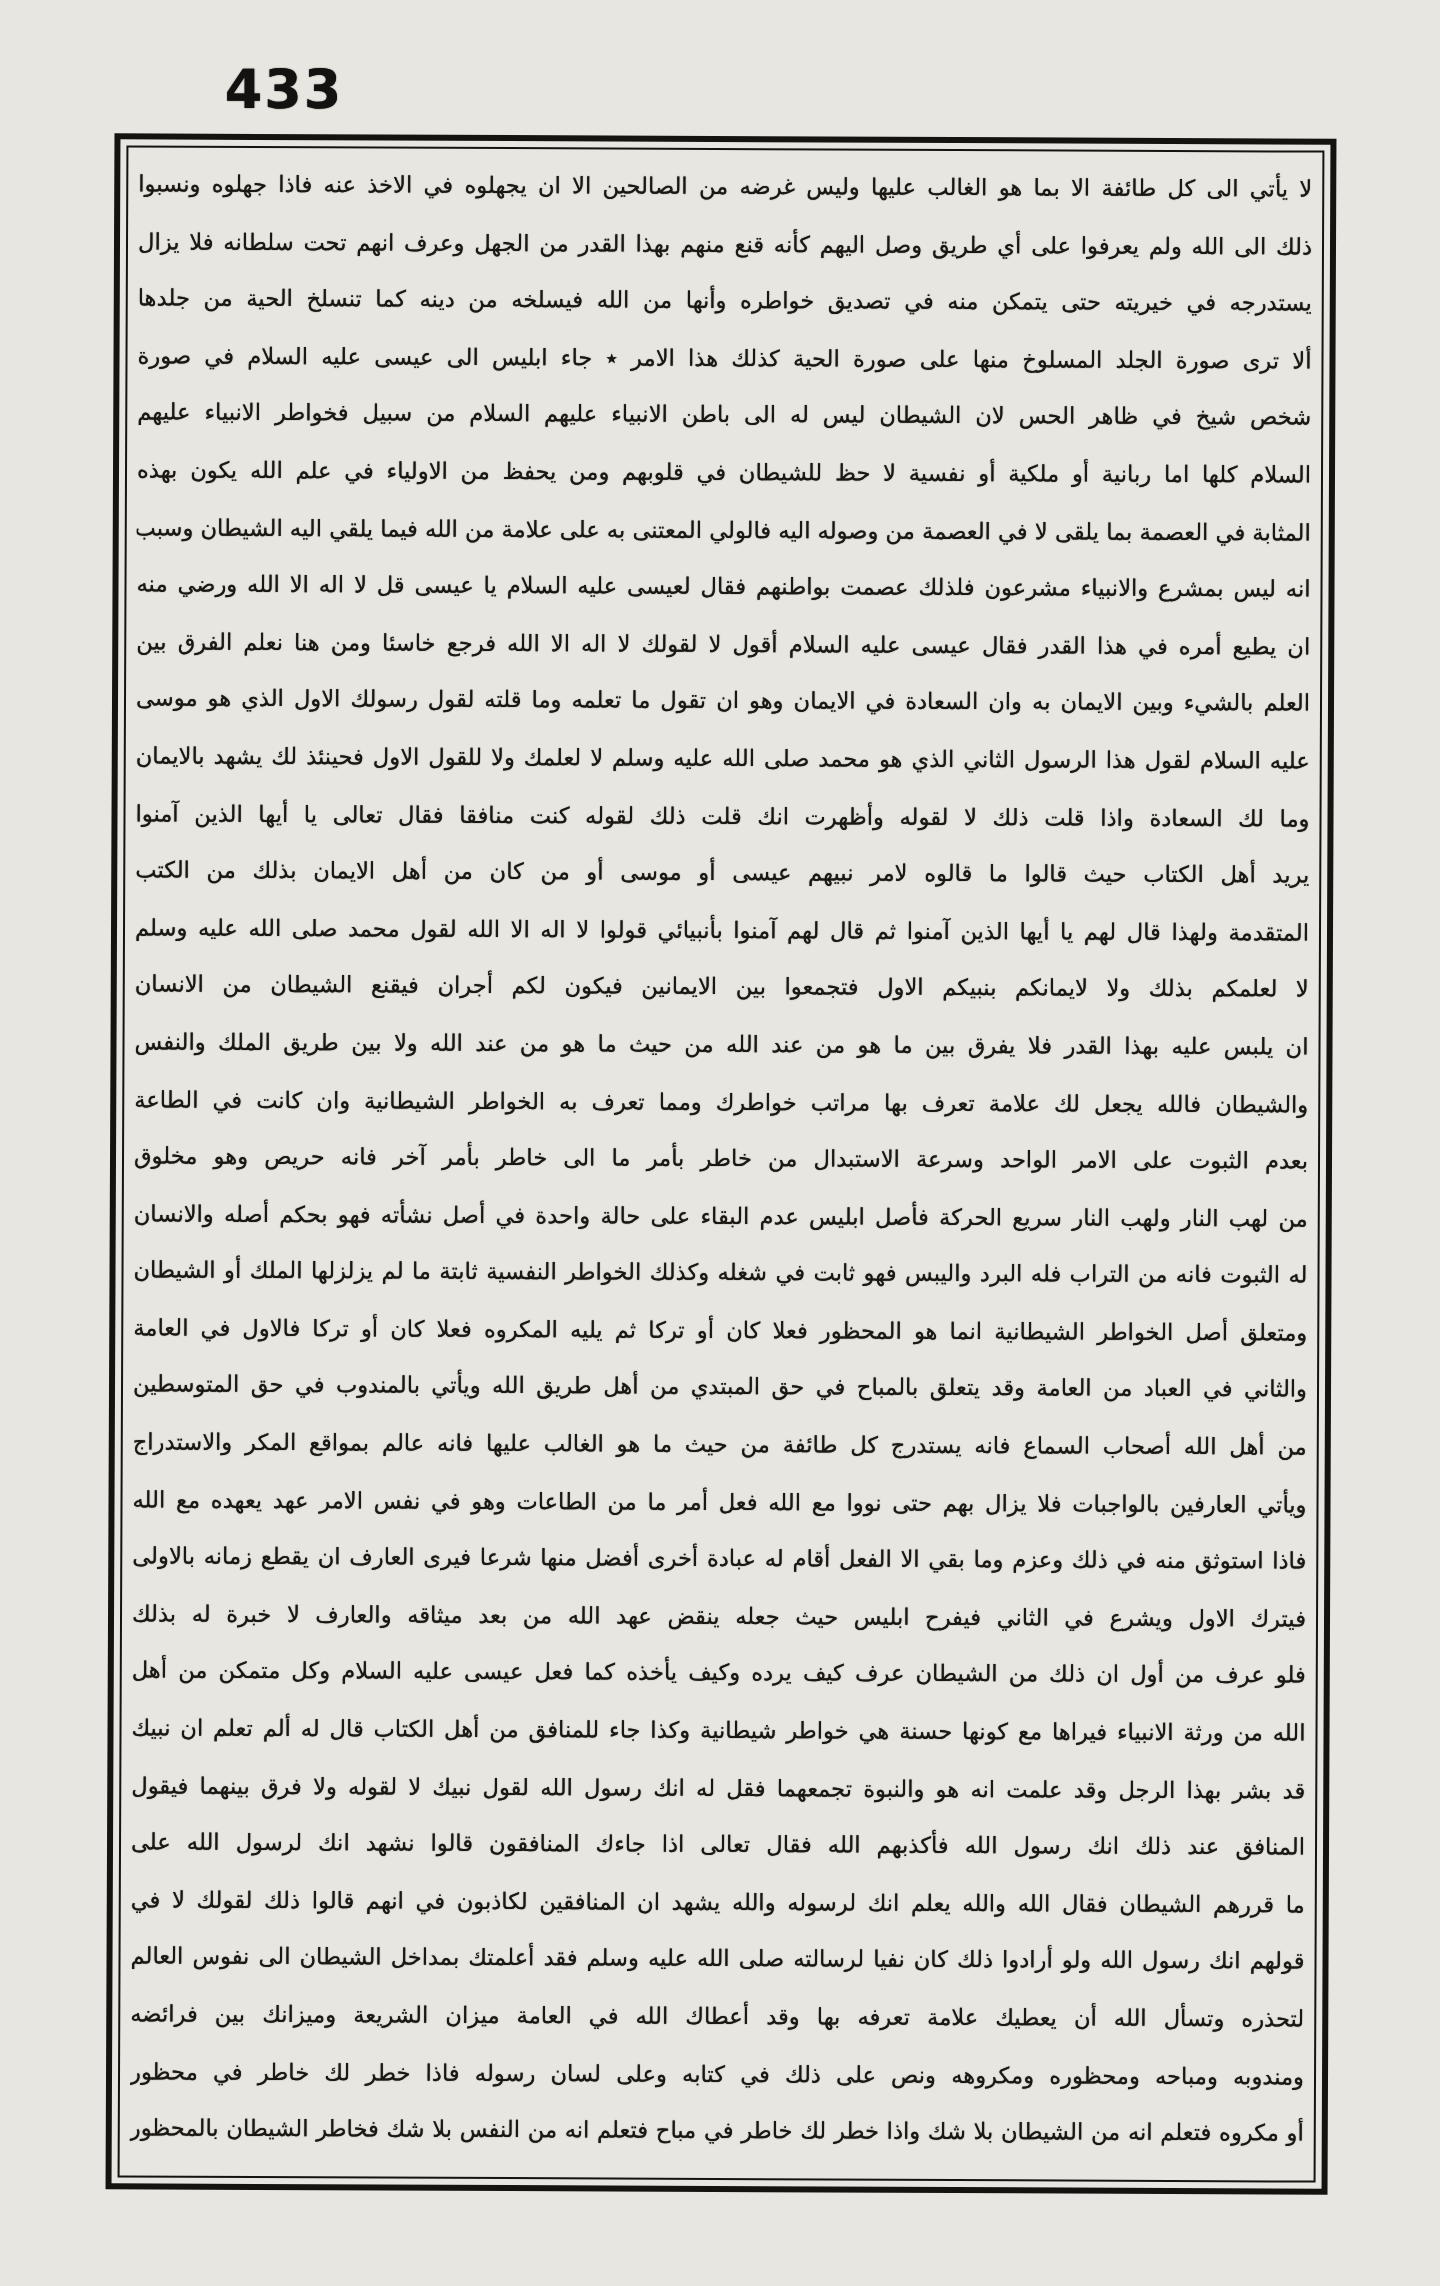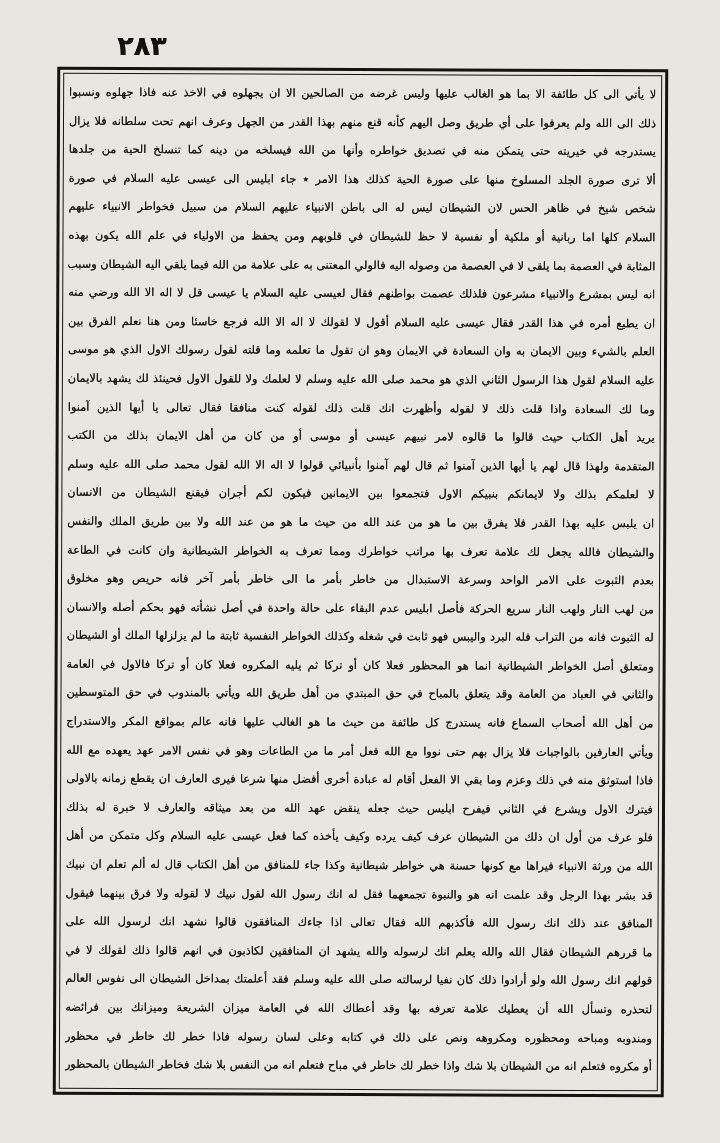--- a/index.html
+++ b/index.html
@@ -60,21 +60,21 @@
     white-space:nowrap;
     color:var(--ink);
     text-shadow:0 0 .5px rgba(20,16,8,.9);
   }
 </style>
 </head>
 <body>
 
 <div class="scan">
 
-  <div class="page-number">٢٨٣</div>
+  <div class="page-number">433</div>
 
   <div class="frame">
     <div class="frame-inner">
       <div class="text-block">
           <div class="line">لا يأتي الى كل طائفة الا بما هو الغالب عليها وليس غرضه من الصالحين الا ان يجهلوه في الاخذ عنه فاذا جهلوه ونسبوا</div>
           <div class="line">ذلك الى الله ولم يعرفوا على أي طريق وصل اليهم كأنه قنع منهم بهذا القدر من الجهل وعرف انهم تحت سلطانه فلا يزال</div>
           <div class="line">يستدرجه في خيريته حتى يتمكن منه في تصديق خواطره وأنها من الله فيسلخه من دينه كما تنسلخ الحية من جلدها</div>
           <div class="line">ألا ترى صورة الجلد المسلوخ منها على صورة الحية كذلك هذا الامر ٭ جاء ابليس الى عيسى عليه السلام في صورة</div>
           <div class="line">شخص شيخ في ظاهر الحس لان الشيطان ليس له الى باطن الانبياء عليهم السلام من سبيل فخواطر الانبياء عليهم</div>
           <div class="line">السلام كلها اما ربانية أو ملكية أو نفسية لا حظ للشيطان في قلوبهم ومن يحفظ من الاولياء في علم الله يكون بهذه</div>

